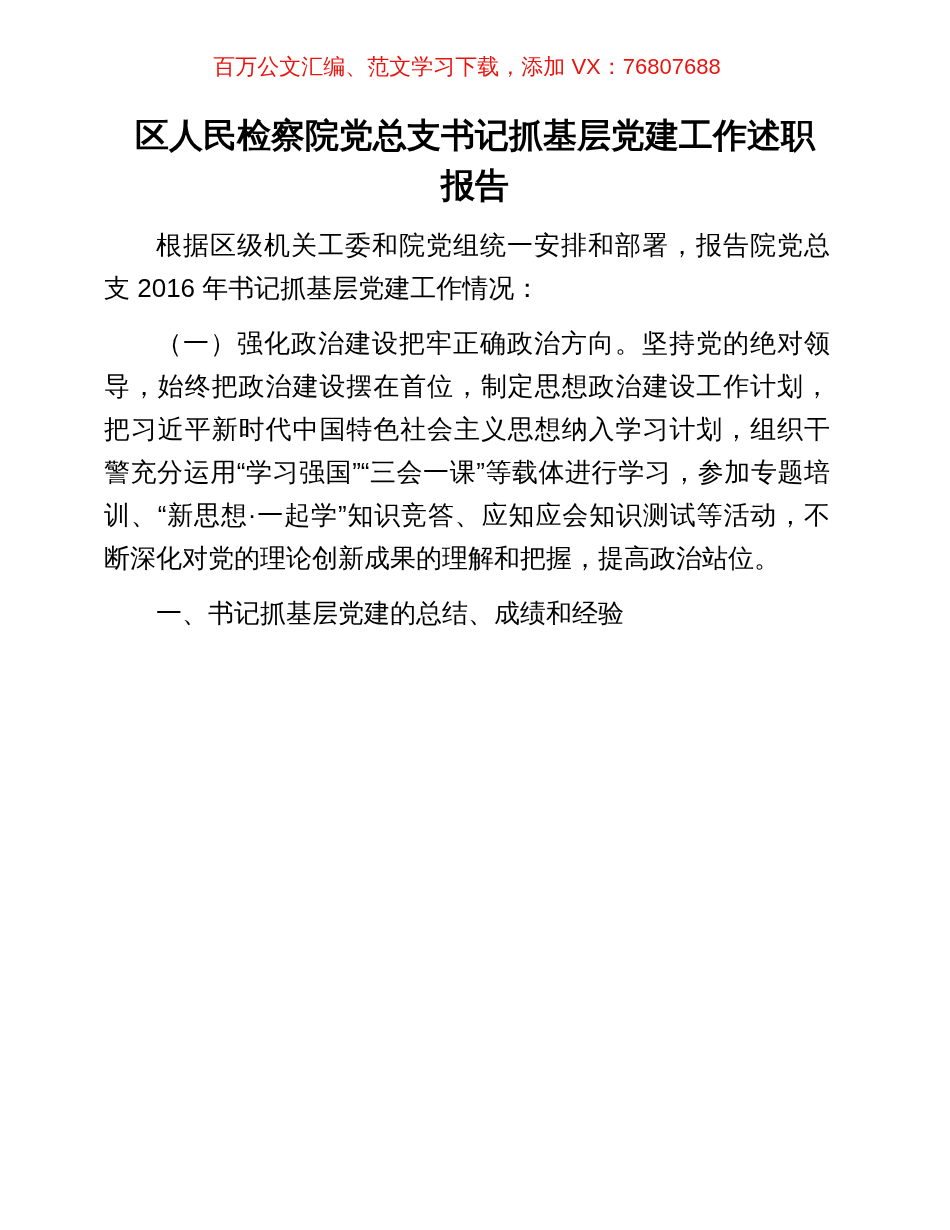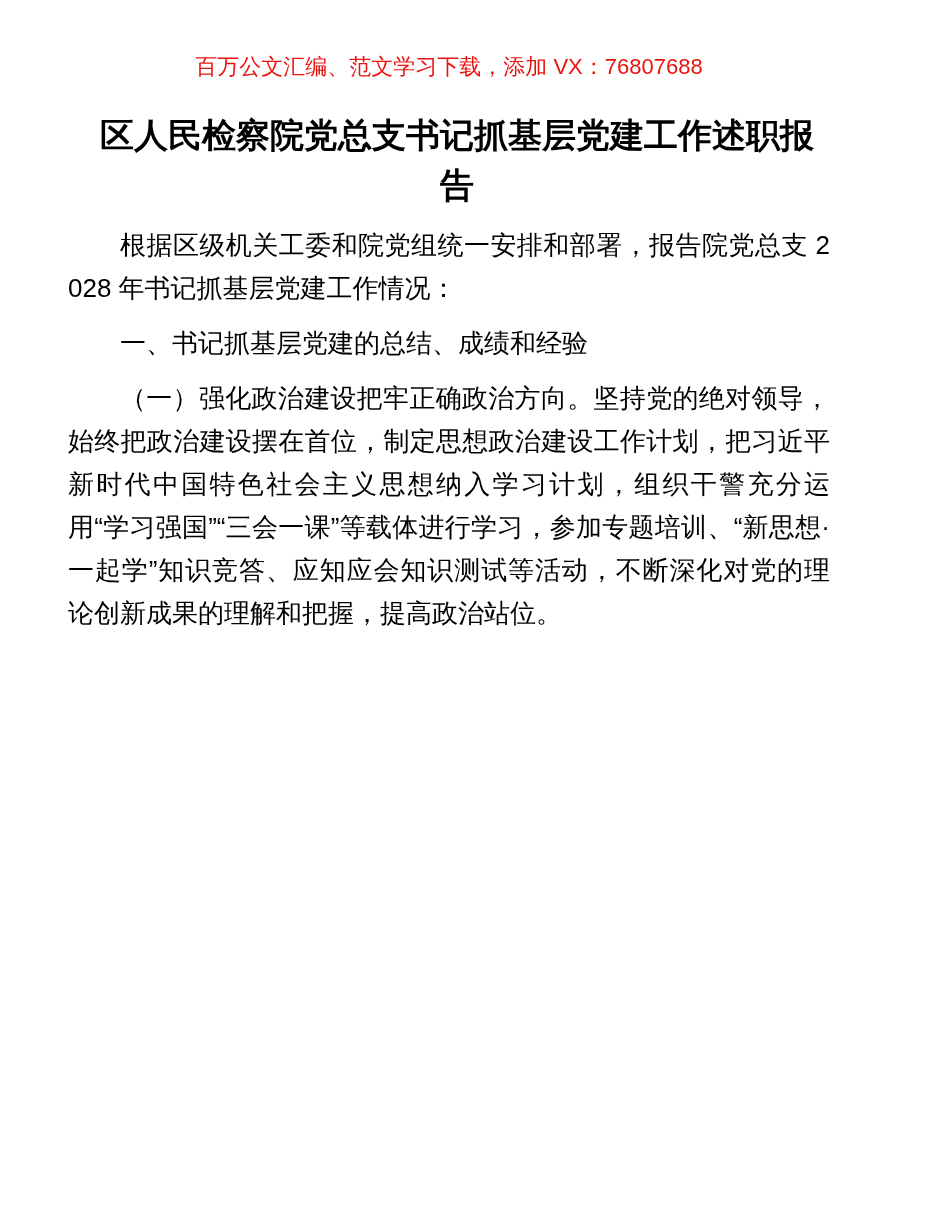--- a/index.html
+++ b/index.html
@@ -11,21 +11,21 @@
     width: 950px;
     height: 1230px;
     color: #000000;
     font-family: "Liberation Sans", sans-serif;
     overflow: hidden;
   }
   .page {
     box-sizing: border-box;
     width: 950px;
     height: 1230px;
-    padding: 52px 120px 0 68px;
+    padding: 52px 120px 0 104px;
     background: #ffffff;
   }
   .watermark {
     color: #e8140f;
     font-size: 22px;
     line-height: 30px;
     text-align: center;
     margin: 0 0 28px 0;
     white-space: nowrap;
   }
@@ -51,19 +51,19 @@
   }
 </style>
 </head>
 <body>
 
 <div class="page">
   <div class="watermark">百万公文汇编、范文学习下载，添加 VX：76807688</div>
 
   <h1 class="doc-title">区人民检察院党总支书记抓基层党建工作述职报告</h1>
 
-  <p class="para">根据区级机关工委和院党组统一安排和部署，报告院党总支 2028 年书记抓基层党建工作情况：</p>
+  <p class="para">根据区级机关工委和院党组统一安排和部署，报告院党总支 2016 年书记抓基层党建工作情况：</p>
+
+  <p class="para">（一）强化政治建设把牢正确政治方向。坚持党的绝对领导，始终把政治建设摆在首位，制定思想政治建设工作计划，把习近平新时代中国特色社会主义思想纳入学习计划，组织干警充分运用“学习强国”“三会一课”等载体进行学习，参加专题培训、“新思想·一起学”知识竞答、应知应会知识测试等活动，不断深化对党的理论创新成果的理解和把握，提高政治站位。</p>
 
   <p class="para section-heading">一、书记抓基层党建的总结、成绩和经验</p>
-
-  <p class="para">（一）强化政治建设把牢正确政治方向。坚持党的绝对领导，始终把政治建设摆在首位，制定思想政治建设工作计划，把习近平新时代中国特色社会主义思想纳入学习计划，组织干警充分运用“学习强国”“三会一课”等载体进行学习，参加专题培训、“新思想·一起学”知识竞答、应知应会知识测试等活动，不断深化对党的理论创新成果的理解和把握，提高政治站位。</p>
 
 </div>
 
 </body></html>

